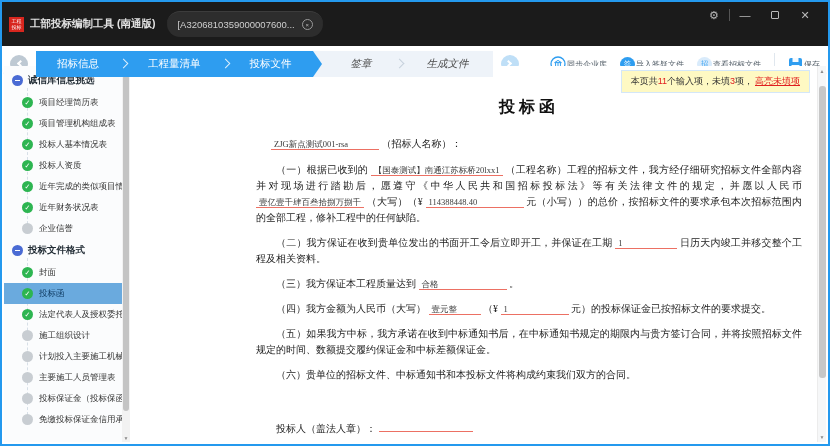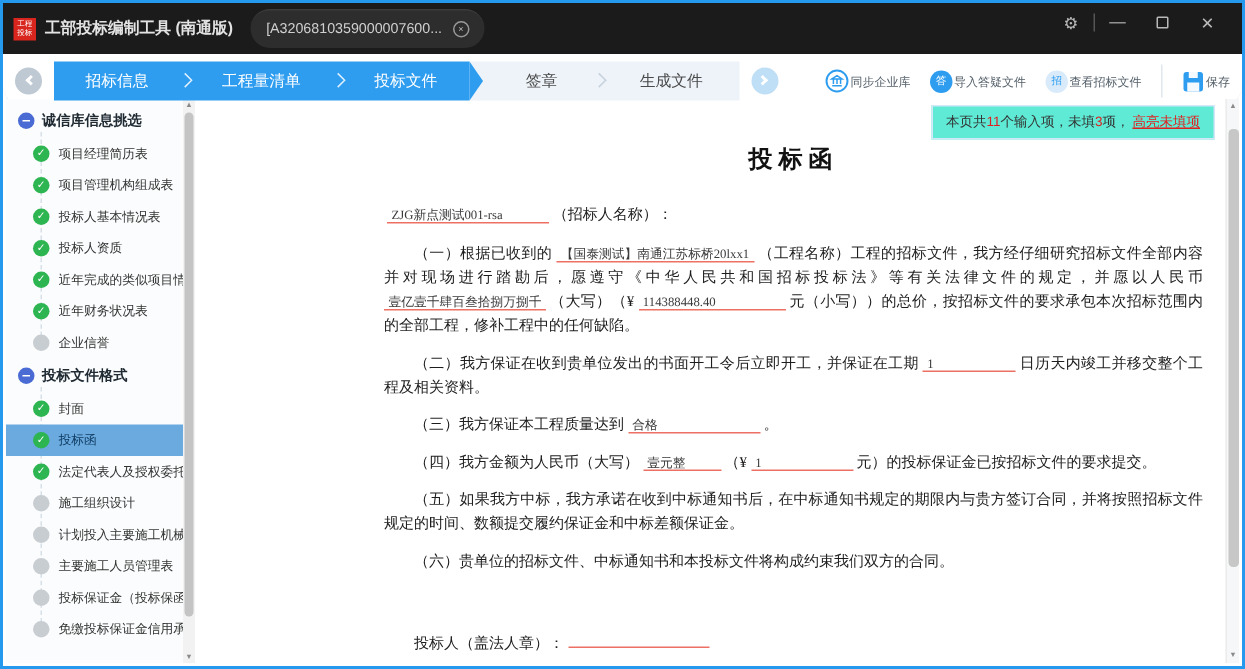--- a/index.html
+++ b/index.html
@@ -1,20 +1,20 @@
 <!DOCTYPE html>
 <html><head>
 <meta charset="utf-8">
 <style>
   * { margin:0; padding:0; box-sizing:border-box; }
   html,body { width:830px; height:446px; font-family:"Liberation Sans", sans-serif; background:#fff; overflow:hidden; }
   .window { position:absolute; inset:0; width:830px; height:446px; border:2px solid #2499ee; background:#fff; }
 
   
-  .titlebar { height:34px; background:#1b1b1b; display:flex; align-items:center; position:relative; }
+  .titlebar { height:44px; background:#1b1b1b; display:flex; align-items:center; position:relative; }
   .logo { width:15px; height:15px; background:#d8261e; margin-left:7px; display:flex; flex-direction:column; align-items:center; justify-content:center; }
   .logo span { color:#fff; font-size:5px; line-height:6px; letter-spacing:0; white-space:nowrap; }
   .app-title { color:#e3e3e3; font-size:10.5px; margin-left:6px; font-weight:bold; }
   .tab { height:26px; margin-left:12px; background:#2d2d2d; border-top:1px solid #3c3c3c; display:flex; align-items:center; gap:7px; padding:0 10px;border-radius:13px; }
   .tab-label { color:#cfcfcf; font-size:9.5px; }
   .tab-close { width:11px; height:11px; border:1px solid #9a9a9a; border-radius:50%; color:#bbb; font-size:6px; display:flex; align-items:center; justify-content:center; }
   .win-controls { position:absolute; right:8px; top:0; height:26px; display:flex; align-items:center; gap:0; }
   .win-btn { width:30px; height:26px; display:flex; align-items:center; justify-content:center; color:#b9b9b9; font-size:11px; }
   .vsep { width:1px; height:12px; background:#555; }
   .max-box { width:8px; height:8px; border:1px solid #b9b9b9; border-radius:1px; }
@@ -27,21 +27,21 @@
   .chev { width:5px; height:5px; border-top:2px solid #fff; border-right:2px solid #fff; display:inline-block; }
   .chev-l { transform:rotate(-135deg); margin-left:3px; }
   .chev-r { transform:rotate(45deg); margin-right:3px; }
   .ribbon { display:flex; align-items:center; margin-left:8px; height:26px; }
   .ribbon-blue { display:flex; align-items:center; height:26px; background:#2e9df0; z-index:2; }
   .ribbon-blue .step { color:#fff; font-size:10.5px; padding:0 21px; }
   .sep-chev { width:7px; height:7px; border-top:1px solid rgba(255,255,255,.85); border-right:1px solid rgba(255,255,255,.85); transform:rotate(45deg); flex:none; }
   .sep-chev.gray { border-color:#c6d1dc; }
   .ribbon-arrow { width:0; height:0; border-top:13px solid transparent; border-bottom:13px solid transparent; border-left:9px solid #2e9df0; z-index:2; }
   .ribbon-light { display:flex; align-items:center; height:26px; background:#eef3f9; margin-left:-9px; padding-left:14px; z-index:1; }
-  .ribbon-light .step { color:#4a4a4a; font-size:10.5px; padding:0 24px; }
+  .ribbon-light .step { color:#4a4a4a; font-size:10.5px; padding:0 24px;font-style:italic; }
   .toolbar { position:absolute; right:8px; top:0; height:36px; display:flex; align-items:center; gap:13px; }
   .tool-btn { display:flex; flex-direction:row; align-items:center; justify-content:center; gap:1px; }
   .tool-btn .lbl { font-size:8px; color:#55606a; white-space:nowrap; }
   .icon-circle { width:15px; height:15px; border-radius:50%; display:flex; align-items:center; justify-content:center; font-size:7px; }
   .icon-circle.solid { background:#2e9df0; color:#fff; }
   .icon-circle.lighty { background:#d9ebfb; color:#2e9df0; }
   .tb-sep { width:1px; height:22px; background:#e0e7ee; }
 
   
   .body { position:absolute; top:64px; left:2px; right:2px; bottom:2px; display:flex; background:#fff; }
@@ -62,30 +62,30 @@
   .status.done::after { content:"✓"; color:#fff; font-size:7px; line-height:1; }
   .status.pending { background:#c8cdd2; }
   .item.selected { background:#6aaade; }
   .item.selected .label { color:#103c63; }
   .side-scroll { position:absolute; top:0; right:0; bottom:0; width:8px; background:#f2f2f2; }
   .side-thumb { position:absolute; top:9px; left:1px; width:6px; height:336px; background:#c4c4c4; border-radius:3px; }
   .scroll-arrow { position:absolute; left:0; width:8px; text-align:center; font-size:5px; color:#8a8a8a; }
 
   
   .content { flex:1; position:relative; background:#fff; overflow:hidden; }
-  .notice { position:absolute; top:4px; right:16px; background:#5eead4; border:1px solid #d4e7f8; padding:4px 9px; font-size:9px; color:#333; white-space:nowrap; }
+  .notice { position:absolute; top:4px; right:16px; background:#fef9c3; border:1px solid #d4e7f8; padding:4px 9px; font-size:9px; color:#333; white-space:nowrap; }
   .notice .red { color:#e02020; }
   .notice .link { color:#e02020; text-decoration:underline; margin-left:2px; cursor:pointer; }
   .doc { position:absolute; top:28px; left:126px; width:546px; font-family:"Liberation Serif", serif; font-size:10px; color:#1d1d1d; line-height:1.6; }
   .doc-title { text-align:center; font-size:16px; font-weight:bold; letter-spacing:4px; margin-bottom:16px; color:#111; }
   .para { text-indent:2em; margin:9px 0; text-align:justify; }
   .field { display:inline-block; border-bottom:1px solid #ec7063; font-size:8.5px; color:#3a3a3a; padding:0 3px 0 3px; line-height:1.2; text-indent:0; vertical-align:baseline; }
   .w110{min-width:108px;} .w135{min-width:132px;} .w100{min-width:98px;} .w65{min-width:62px; text-align:left;}
   .w90{min-width:88px; text-align:left;} .w55{min-width:52px; text-align:left;} .w70{min-width:68px; text-align:left;} .w95{min-width:94px; height:11px;}
-  .recipient { margin:2px 0 10px 2px; }
+  .recipient { margin:2px 0 10px 15px; }
   .sign-line { margin-top:38px; text-indent:2em; }
   .main-scroll { position:absolute; top:0; right:0; bottom:0; width:9px; background:#f6f7f8; border-left:1px solid #ececec; }
   .main-thumb { position:absolute; top:20px; left:1px; width:7px; height:292px; background:#c7c7c7; border-radius:3px; }
 </style>
 </head>
 <body>
 
 <div class="window">
 
   <div class="titlebar">

